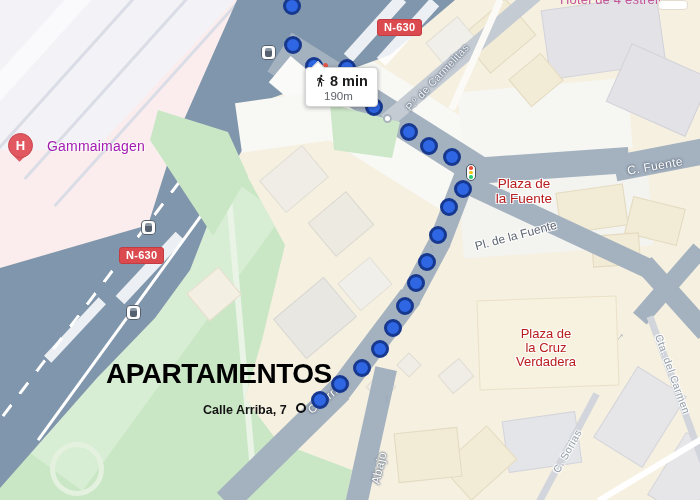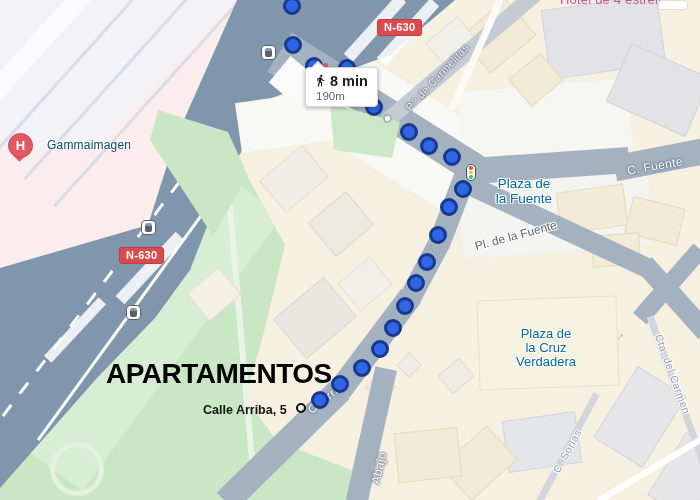--- a/index.html
+++ b/index.html
@@ -4,21 +4,21 @@
 <style>
   html,body{margin:0;padding:0}
   body{width:700px;height:500px;position:relative;overflow:hidden;
        font-family:"Liberation Sans",sans-serif;background:#F6F0E1}
   .abs{position:absolute}
   .poly{position:absolute;left:0;top:0;width:700px;height:500px}
   .road{position:absolute;background:#A4B1BF}
   .bld{position:absolute;border:1px solid rgba(0,0,0,0.06)}
   .lbl-road{position:absolute;color:#FFFFFF;font-size:11px;font-weight:500;white-space:nowrap;
             text-shadow:0 0 2px #6B7888,0 0 2px #6B7888,0 0 3px #6B7888;letter-spacing:.4px}
-  .lbl-area{position:absolute;color:#0369a1;font-size:13.5px;line-height:1.08;text-align:center;
+  .lbl-area{position:absolute;color:#b91c1c;font-size:13.5px;line-height:1.08;text-align:center;
             white-space:pre-line;
             text-shadow:-1px -1px 0 #fff,1px -1px 0 #fff,-1px 1px 0 #fff,1px 1px 0 #fff}
   .lbl-minor{position:absolute;color:#98A0A9;font-size:10.5px;white-space:nowrap;letter-spacing:.5px;
             text-shadow:-1px -1px 0 rgba(255,255,255,.9),1px -1px 0 rgba(255,255,255,.9),-1px 1px 0 rgba(255,255,255,.9),1px 1px 0 rgba(255,255,255,.9)}
   .badge{position:absolute;background:#DB4A4F;border:1px solid #C43B41;color:#fff;
          font-size:11px;font-weight:bold;padding:1px 6px 2px;border-radius:3px;letter-spacing:.3px}
   .rdot{position:absolute;width:18px;height:18px;border-radius:50%;
         background:#2E66E3;border:3px solid #17388F;box-sizing:border-box}
   .bus{position:absolute;width:15px;height:15px;background:#FDFDFD;border:1.5px solid #55616E;
        border-radius:4px;box-sizing:border-box;display:flex;align-items:center;justify-content:center}
@@ -26,21 +26,21 @@
   .arrow{position:absolute;color:#97A3AF;font-size:11px;font-weight:bold;line-height:1}
   .line{position:absolute;background:#fff}
   .dash{position:absolute;height:2.5px;background:repeating-linear-gradient(90deg,#fff 0 14px,transparent 14px 28px)}
   .tl{position:absolute;width:10px;height:17px;background:#fff;border:1.5px solid #44505C;border-radius:5px;
       box-sizing:border-box;display:flex;flex-direction:column;align-items:center;justify-content:space-evenly}
   .tl i{width:3.5px;height:3.5px;border-radius:50%;display:block}
   .tooltip{position:absolute;left:305px;top:67px;background:#fff;border:1px solid #D5D5D5;border-radius:4px;
            box-shadow:0 1px 4px rgba(0,0,0,.3);padding:4px 9px 4px 8px;z-index:30}
   .tooltip .row{display:flex;align-items:center;gap:3px}
   .tooltip .t1{font-size:14.5px;font-weight:bold;color:#1A1A1A}
-  .tooltip .t2{font-size:11.5px;color:#5F6368;margin-left:2px;margin-top:1px}
+  .tooltip .t2{font-size:11.5px;color:#5F6368;margin-left:10px;margin-top:1px}
   .tip-ptr{position:absolute;left:7px;top:-5px;width:9px;height:9px;background:#fff;
            border-left:1px solid #D5D5D5;border-top:1px solid #D5D5D5;transform:rotate(45deg)}
 </style>
 </head>
 <body>
 
 <div class="poly" style="background:#FBEDEE;clip-path:polygon(0px 0px,237px 0px,175px 140px,148px 225px,0px 268px)"></div>
 <div class="poly" style="background:#F3F2F6;clip-path:polygon(0px 0px,235px 0px,95px 150px,0px 150px)"></div>
 <div class="abs" style="left:-100px;top:32px;width:280px;height:20px;background:#FAFAFC;transform:rotate(-48deg)"></div>
 <div class="abs" style="left:-55px;top:40px;width:300px;height:3px;background:#DADDE6;transform:rotate(-48deg)"></div>
@@ -183,17 +183,17 @@
   <div class="t2">190m</div>
 </div>
 
 <div class="abs" style="left:560px;top:-8px;color:#C4559B;font-size:13px;font-weight:500;letter-spacing:.2px;white-space:nowrap">Hotel de 4 estrellas</div>
 <div class="abs" style="left:658px;top:0;width:30px;height:10px;background:#fff;border:1px solid #E3DCCF;border-radius:4px;box-sizing:border-box"></div>
 
 <div class="abs" style="left:15px;top:151px;width:9px;height:9px;background:#E25860;transform:rotate(45deg)"></div>
 <div class="abs" style="left:8px;top:133px;width:25px;height:25px;background:#E25860;border:1px solid #C94850;border-radius:50%;box-sizing:border-box;display:flex;align-items:center;justify-content:center">
   <span style="color:#fff;font-weight:bold;font-size:13px">H</span>
 </div>
-<div class="abs" style="left:47px;top:138px;color:#0c4a6e;font-size:12px;letter-spacing:.2px;text-shadow:-1px -1px 0 rgba(255,255,255,.8),1px 1px 0 rgba(255,255,255,.8)">Gammaimagen</div>
+<div class="abs" style="left:47px;top:138px;color:#a21caf;font-size:14px;letter-spacing:.2px;text-shadow:-1px -1px 0 rgba(255,255,255,.8),1px 1px 0 rgba(255,255,255,.8)">Gammaimagen</div>
 
 <div class="abs" style="left:106px;top:358px;color:#000;font-size:28px;font-weight:800;letter-spacing:-.5px">APARTAMENTOS</div>
-<div class="abs" style="left:203px;top:403px;color:#141414;font-size:12.5px;font-weight:bold">Calle Arriba, 5</div>
+<div class="abs" style="left:203px;top:403px;color:#141414;font-size:12.5px;font-weight:bold">Calle Arriba, 7</div>
 <div class="abs" style="left:296px;top:403px;width:10px;height:10px;border:2.5px solid #0F0F0F;border-radius:50%;box-sizing:border-box;background:rgba(255,255,255,.25)"></div>
 
 </body></html>

